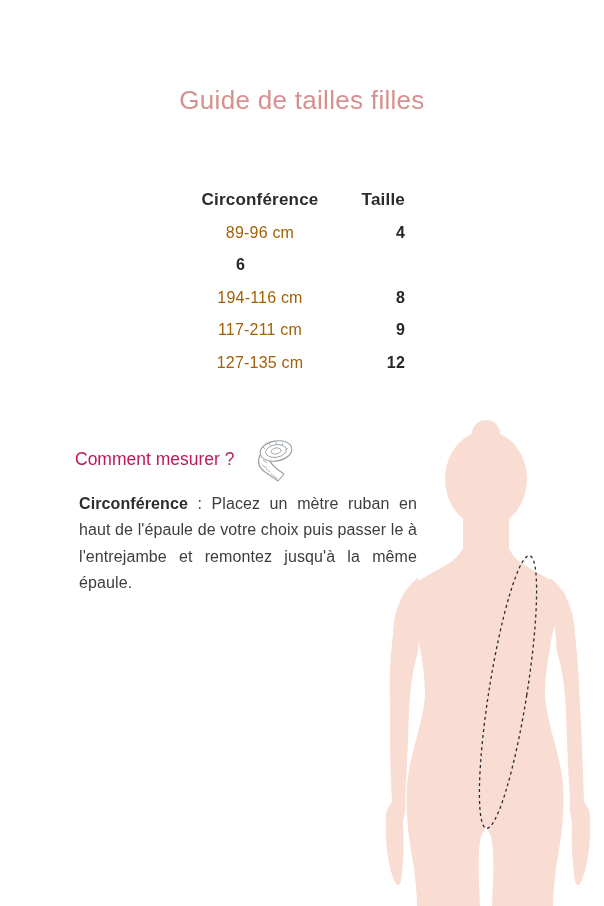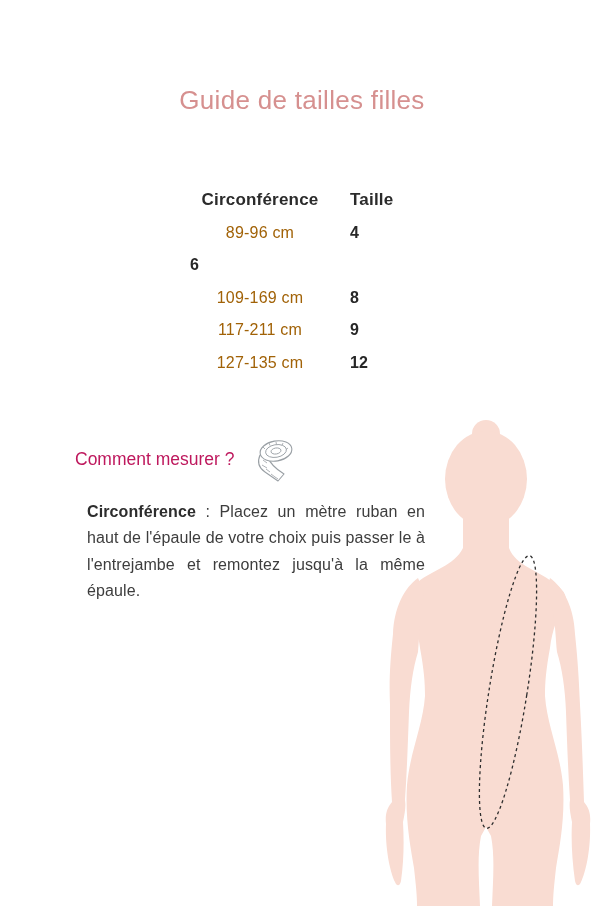--- a/index.html
+++ b/index.html
@@ -33,21 +33,21 @@
   .c1{
     width:160px;
     text-align:center;
     font-size:16px;
     color:#a16207;
     letter-spacing:0.2px;
   }
   .c2{
     width:55px;
     margin-left:10px;
-    text-align:left;
+    text-align:right;
     font-size:16px;
     font-weight:700;
     color:#272727;
     letter-spacing:0.2px;
   }
   .t-head .c1, .t-head .c2{
     font-weight:700;
     font-size:17px;
     color:#2b2b2b;
   }
@@ -61,21 +61,21 @@
   }
   .tape-icon{
     position:absolute;
     left:251px;top:438px;
     width:46px;height:48px;
   }
   .measure-text{
     position:absolute;
     left:75px;top:487px;
     width:338px;
-    margin:12px;
+    margin:4px;
     font-size:16px;
     line-height:26.3px;
     color:#3d3d3d;
     text-align:justify;
     letter-spacing:0.1px;
   }
   .measure-text strong{color:#2d2d2d;}
   .silhouette{
     position:absolute;
     left:380px;top:420px;
@@ -95,21 +95,21 @@
       <div class="c2">Taille</div>
     </div>
     <div class="t-row">
       <div class="c1">89-96 cm</div>
       <div class="c2">4</div>
     </div>
     <div class="t-row">
       <div class="c2">6</div>
     </div>
     <div class="t-row">
-      <div class="c1">109-169 cm</div>
+      <div class="c1">194-116 cm</div>
       <div class="c2">8</div>
     </div>
     <div class="t-row">
       <div class="c1">117-211 cm</div>
       <div class="c2">9</div>
     </div>
     <div class="t-row">
       <div class="c1">127-135 cm</div>
       <div class="c2">12</div>
     </div>

